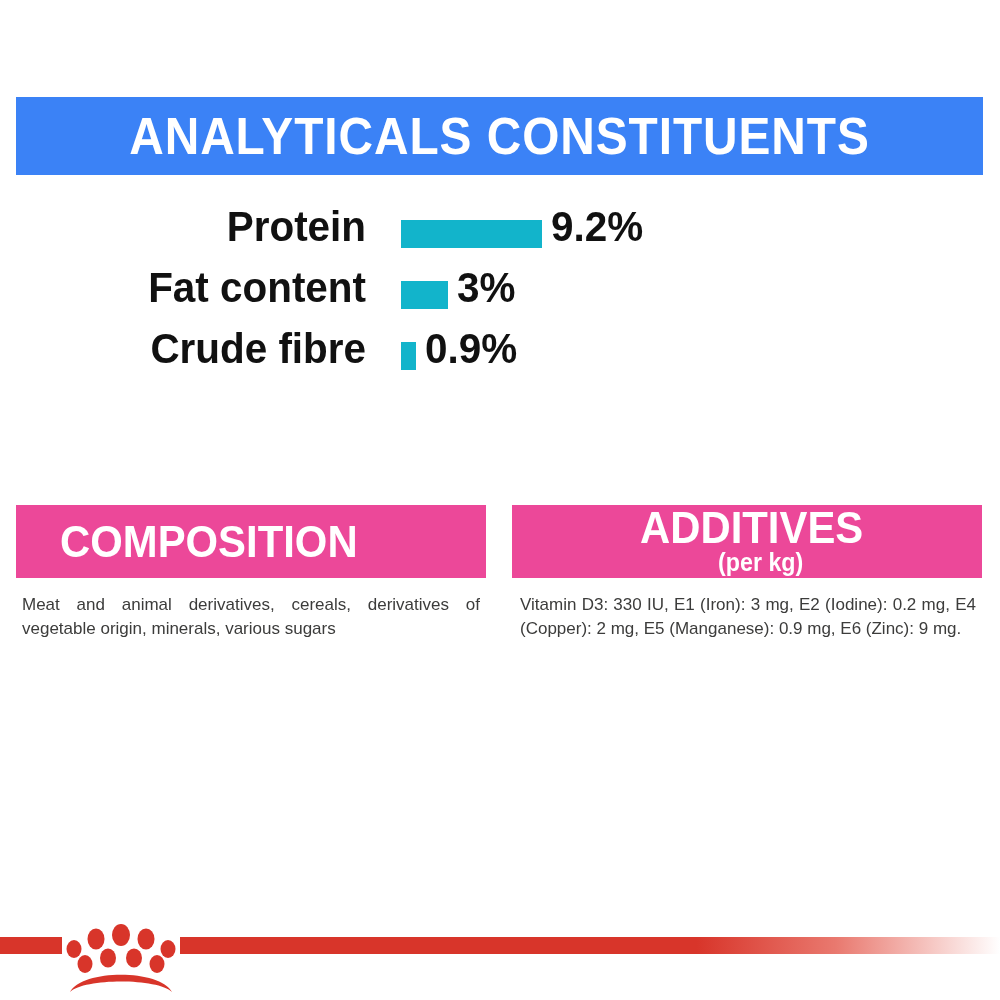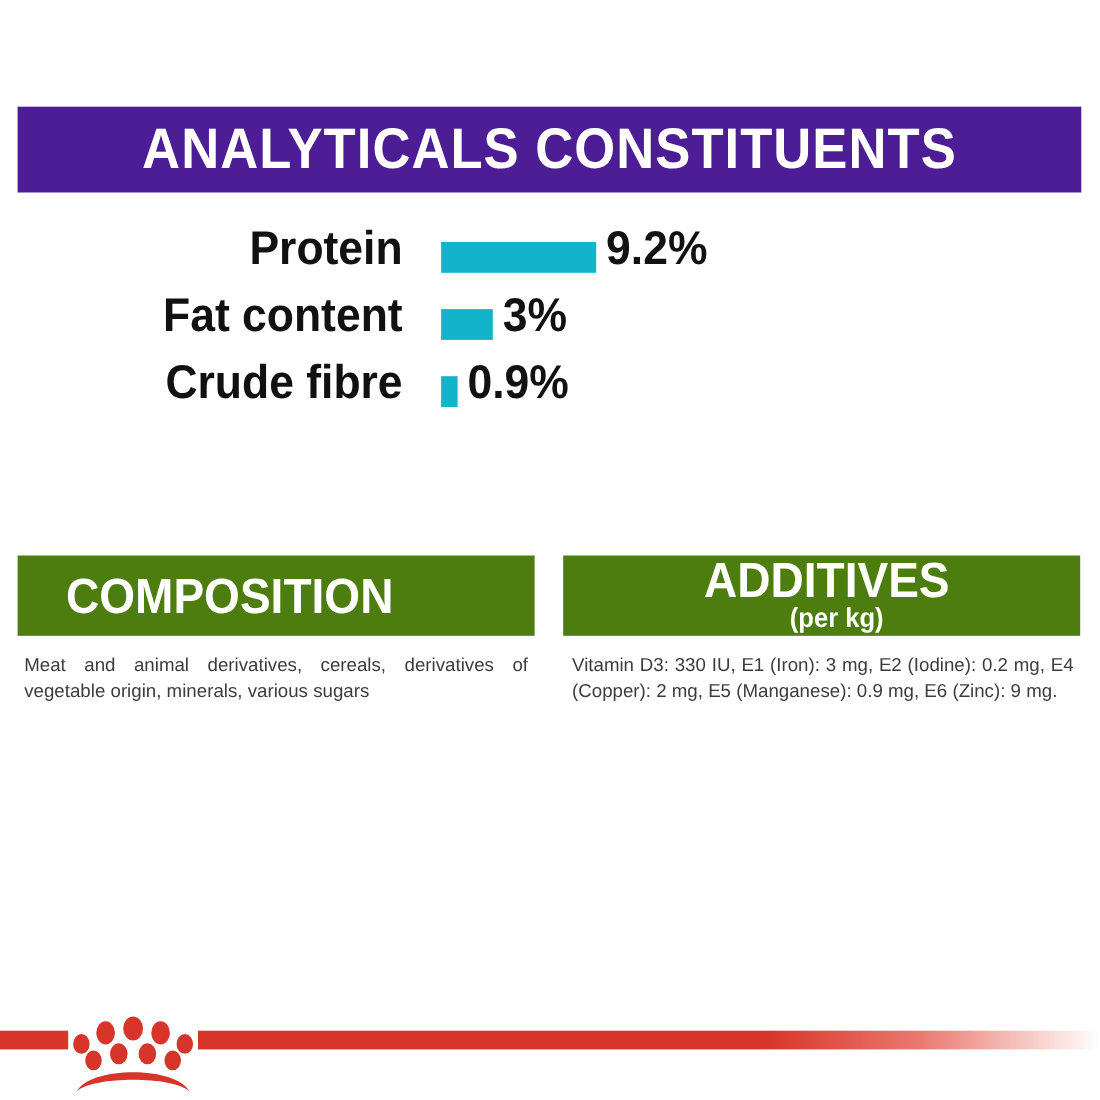--- a/index.html
+++ b/index.html
@@ -15,21 +15,21 @@
     overflow: hidden;
   }
 
   
   .title-banner {
     position: absolute;
     left: 16px;
     top: 97px;
     width: 967px;
     height: 78px;
-    background: #4c1d95;
+    background: #3b82f6;
     display: flex;
     align-items: center;
     justify-content: center;
   }
   .title-banner .title-text {
     color: #ffffff;
     font-family: "Liberation Sans Narrow", "Liberation Sans", sans-serif;
     font-weight: 700;
     font-size: 52px;
     letter-spacing: 1px;
@@ -92,21 +92,21 @@
     top: 505px;
     width: 967px;
     display: flex;
     gap: 26px;
   }
   .section {
     width: 470px;
   }
   .section-header {
     height: 73px;
-    background: #4d7c0f;
+    background: #ec4899;
     display: flex;
     align-items: center;
     padding-left: 44px;
     box-sizing: border-box;
   }
   .section-header.additives {
     padding-left: 27px;
     flex-direction: column;
   }
   .section-header-text {

